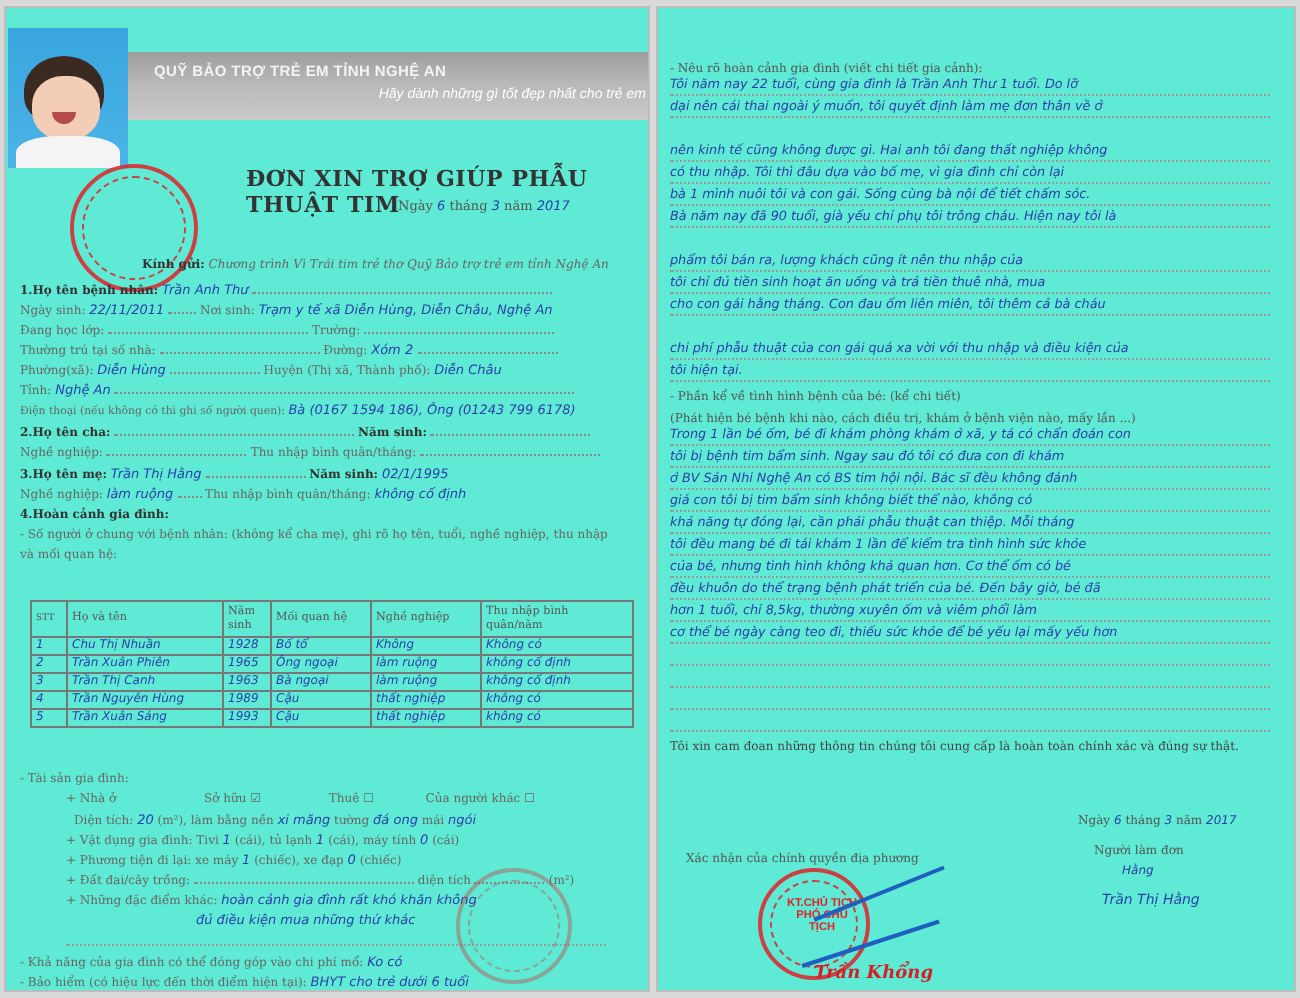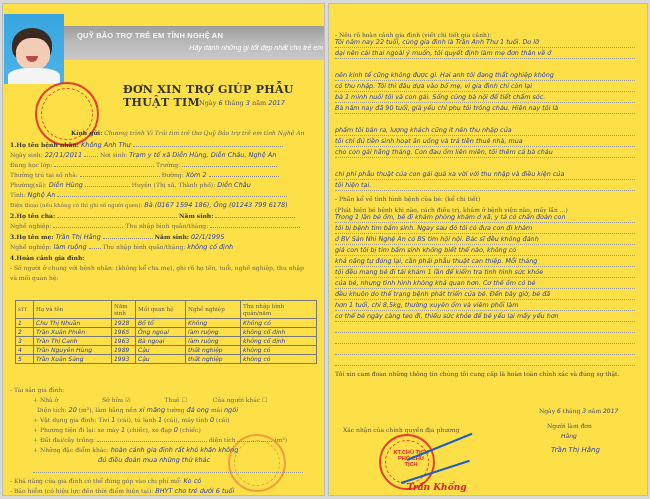--- a/index.html
+++ b/index.html
@@ -1,18 +1,18 @@
 <!DOCTYPE html>
 <html><head>
 <meta charset="utf-8">
 <style>
   * { box-sizing: border-box; margin: 0; padding: 0; }
   html, body { width: 650px; height: 499px; overflow: hidden; background: #d9d9d9; }
   body { position: relative; font-family: "DejaVu Serif", "Liberation Serif", serif; color: #3a3a3a; }
-  .page { position: absolute; top: 3px; background: #fde047; border: 1px solid #bdbdbd; overflow: hidden; }
+  .page { position: absolute; top: 3px; background: #5eead4; border: 1px solid #bdbdbd; overflow: hidden; }
   .page-left { left: 2px; width: 323px; height: 493px; }
   .page-right { left: 328px; width: 320px; height: 493px; }
 
   .banner { position: absolute; left: 60px; top: 22px; width: 262px; height: 34px;
     background: linear-gradient(180deg,#9d9d9d 0%,#b8b8b8 45%,#c9c9c9 100%); }
   .banner-title { position: absolute; left: 14px; top: 5px; font-family: "Liberation Sans", sans-serif;
     font-size: 7.5px; font-weight: bold; color: #f4f4f4; letter-spacing: .2px; }
   .banner-slogan { position: absolute; right: 2px; top: 18px; font-family: "Liberation Sans", sans-serif;
     font-size: 7px; font-style: italic; color: #fff; white-space: nowrap; }
 
@@ -90,21 +90,21 @@
     <span class="hw">2017</span>
   </div>
 
   <div class="kinh-gui">
     <b>Kính gửi:</b>
     <i>Chương trình Vì Trái tim trẻ thơ Quỹ Bảo trợ trẻ em tỉnh Nghệ An</i>
   </div>
 
   <div class="row" style="top:136px">
     <span class="lbl-b">1.Họ tên bệnh nhân:</span>
-    <span class="hw">Không Anh Thư</span>
+    <span class="hw">Trần Anh Thư</span>
     <span class="dots" style="width:150px"></span>
   </div>
   <div class="row" style="top:146px">
     <span>Ngày sinh:</span>
     <span class="hw">22/11/2011</span>
     <span class="dots" style="width:14px"></span>
     <span>Nơi sinh:</span>
     <span class="hw">Trạm y tế xã Diễn Hùng, Diễn Châu, Nghệ An</span>
   </div>
   <div class="row" style="top:156px">
@@ -266,21 +266,21 @@
     <span class="dots" style="width:110px"></span>
     <span>diện tích</span>
     <span class="dots" style="width:35px"></span>
     <span>(m²)</span>
   </div>
   <div class="row" style="top:441px; left:30px">
     <span>+ Những đặc điểm khác:</span>
     <span class="hw">hoàn cảnh gia đình rất khó khăn không</span>
   </div>
   <div class="row" style="top:451px; left:95px; width:200px">
-    <span class="hw">đủ điều đoán mua những thứ khác</span>
+    <span class="hw">đủ điều kiện mua những thứ khác</span>
   </div>
   <div class="row" style="top:461px; left:30px; width:270px; border-bottom:1px dotted #999; height:8px"></div>
 
   <div class="row" style="top:472px">
     <span>- Khả năng của gia đình có thể đóng góp vào chi phí mổ:</span>
     <span class="hw">Ko có</span>
   </div>
   <div class="row" style="top:482px">
     <span>- Bảo hiểm (có hiệu lực đến thời điểm hiện tại):</span>
     <span class="hw">BHYT cho trẻ dưới 6 tuổi</span>

